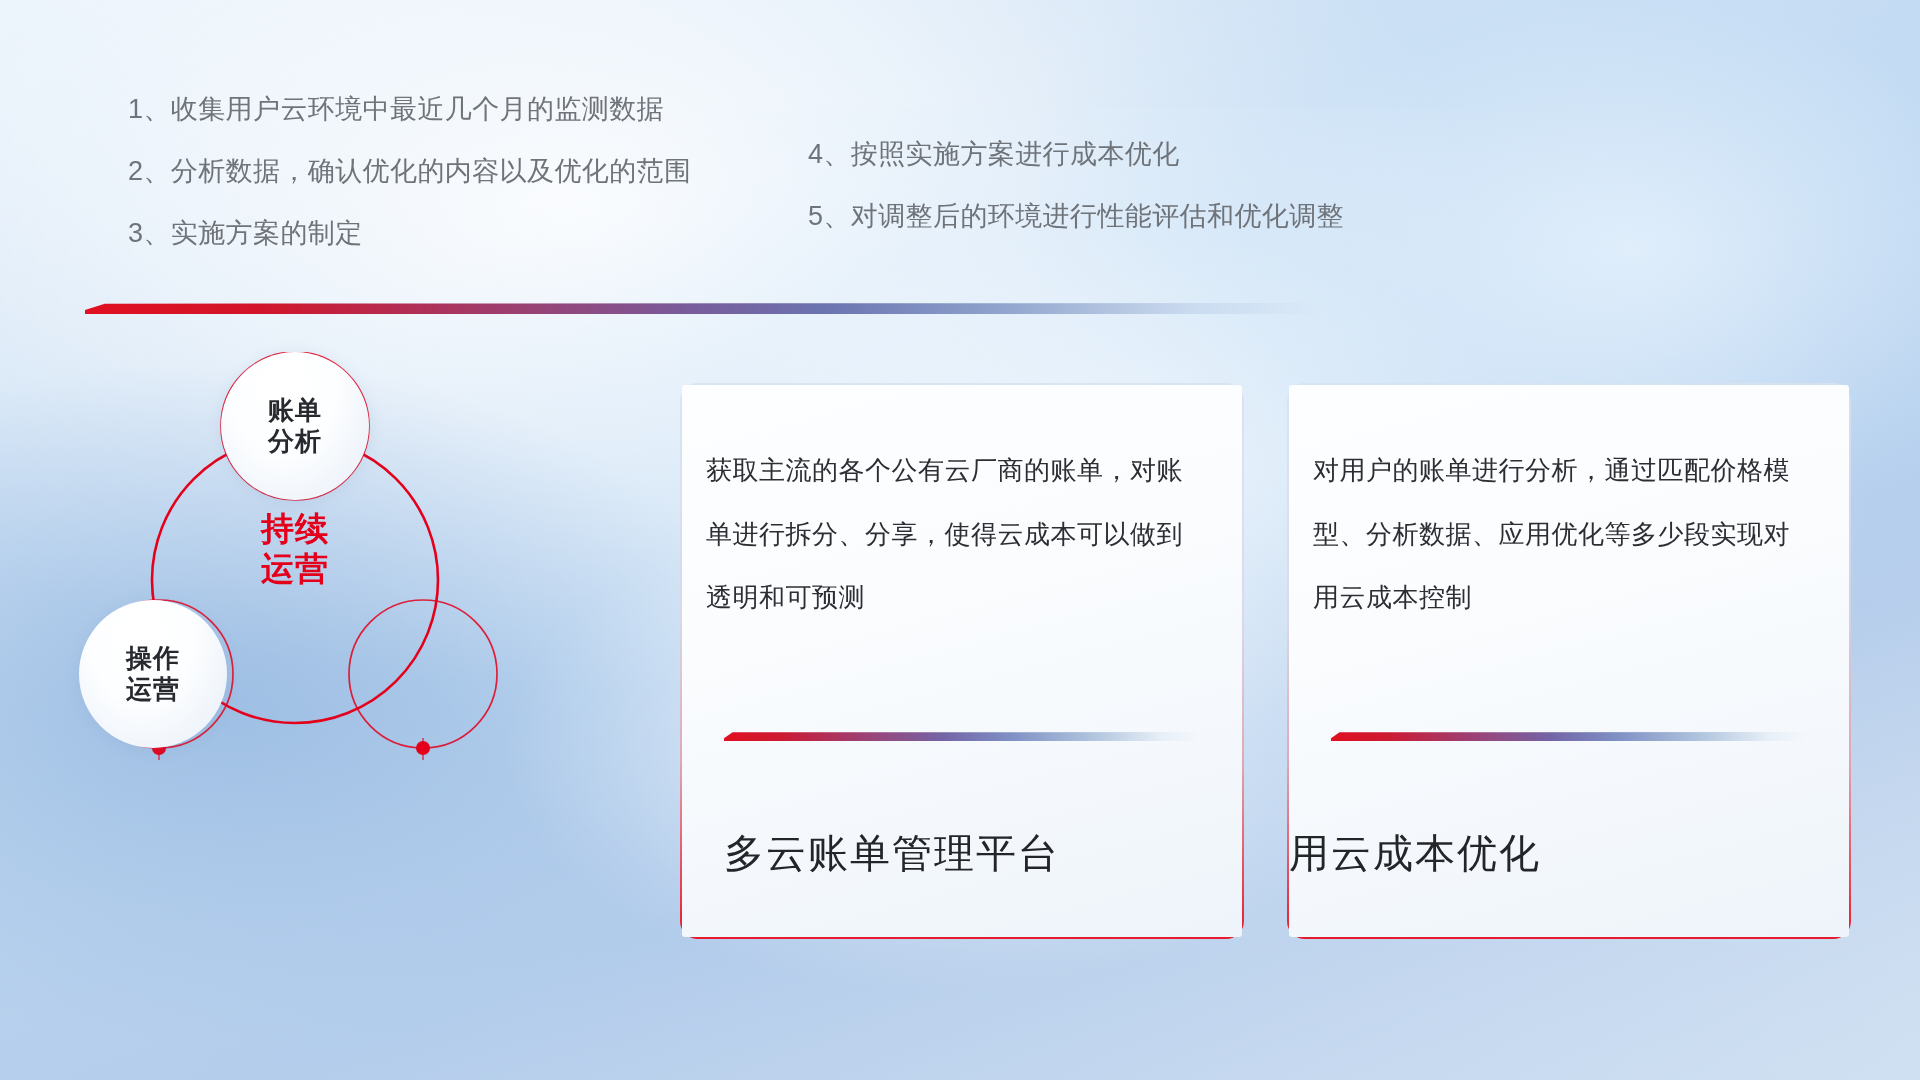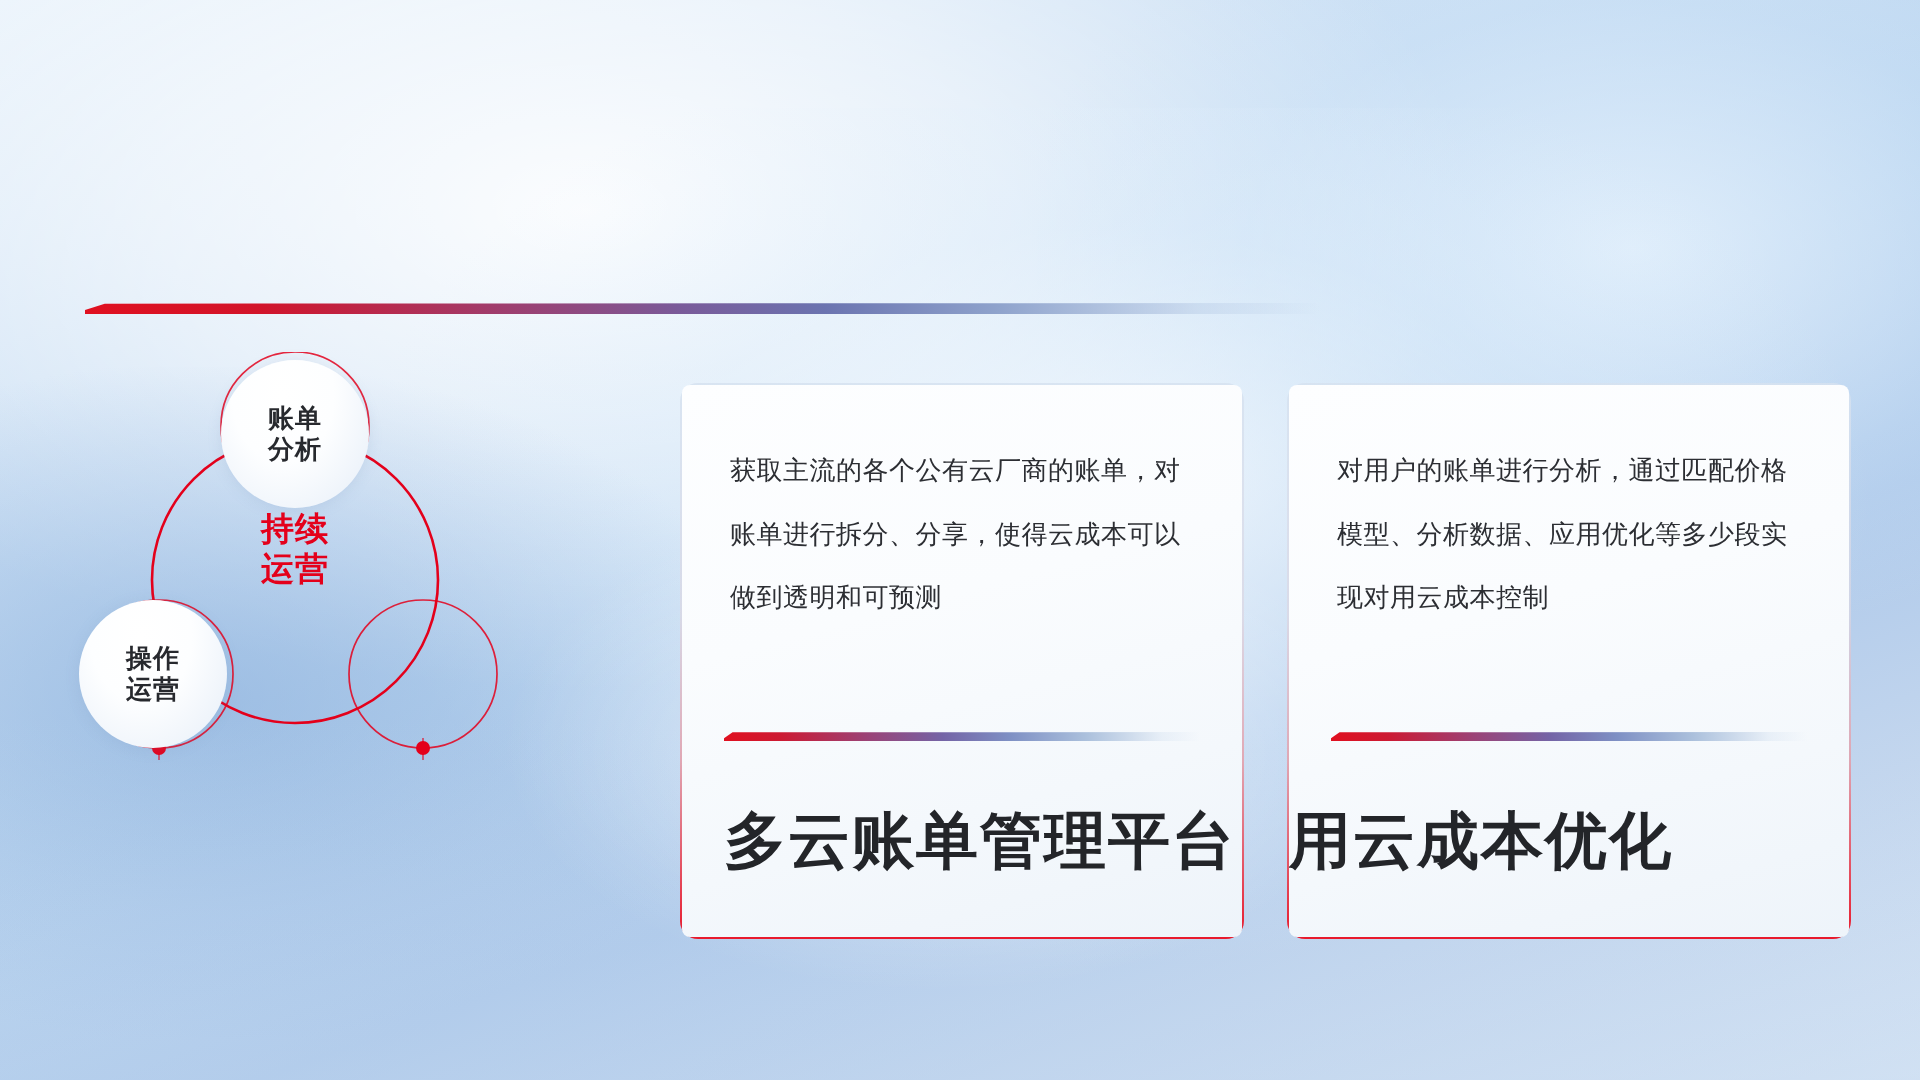--- a/index.html
+++ b/index.html
@@ -68,77 +68,88 @@
   .venn-bubble{
     position:absolute;border-radius:50%;
     background:radial-gradient(ellipse at 42% 24%,#ffffff 0%,#fdfeff 42%,#f0f5fb 74%,#e6eef8 100%);
     display:flex;align-items:center;justify-content:center;flex-direction:column;
     box-shadow:0 2px 14px rgba(120,150,190,.18);
   }
   .venn-bubble span{
     font-size:26px;font-weight:bold;color:#27292e;line-height:1.18;
     letter-spacing:1px;display:block;text-align:center;
   }
-  .bub-top{left:146px;top:8px;width:148px;height:148px;}
+  .bub-top{left:146px;top:0px;width:148px;height:148px;}
   .bub-bl{left:4px;top:248px;width:148px;height:148px;}
   .bub-br{left:274px;top:248px;width:148px;height:148px;}
   .venn-center{
     position:absolute;left:150px;top:142px;width:140px;height:110px;
     display:flex;align-items:center;justify-content:center;
   }
   .venn-center span{
     font-size:33px;font-weight:bold;color:#e4001b;line-height:1.22;
     text-align:right;letter-spacing:1px;
   }
 
   
   .card{
     position:absolute;top:383px;width:560px;height:552px;
     border-radius:18px;
     padding:2px;
     background:linear-gradient(to bottom,rgba(214,226,240,.85) 0%,rgba(219,214,226,.7) 42%,rgba(232,150,160,.75) 68%,#e8192c 100%);
   }
   .card-inner{
-    width:100%;height:100%;border-radius:8px;
+    width:100%;height:100%;border-radius:3px;
     background:linear-gradient(165deg,#fdfeff 0%,#fafcfe 40%,#f4f8fc 72%,#eef4fa 100%);
     box-sizing:border-box;
-    padding:54px 42px 0 48px;
+    padding:54px 42px 0 24px;
     position:relative;
     overflow:hidden;
   }
   .card1{left:680px;}
   .card2{left:1287px;}
   .card-body{
     font-size:26px;color:#2c2e33;line-height:2.45;letter-spacing:.5px;
   }
   .card-divider{
     position:absolute;left:42px;bottom:196px;width:476px;height:9px;
     background:linear-gradient(to right,#e01020 0%,#cc1a33 12%,#9b4276 30%,#7464a6 46%,#7e90c4 60%,#abc0dc 76%,rgba(212,225,240,.4) 92%,rgba(222,232,244,0) 100%);
     clip-path:polygon(0 70%,1.8% 4%,100% 0,100% 100%,0 100%);
   }
   .card-title{
     position:absolute;left:42px;bottom:62px;
-    font-size:62px;font-weight:bold;color:#232529;letter-spacing:2px;
+    font-size:40px;font-weight:normal;color:#232529;letter-spacing:2px;
     line-height:1.1;white-space:nowrap;
   }
   .card2 .card-title{left:0;width:100%;text-align:left;}
 </style>
 </head>
 <body>
 
 <div class="stage">
 
   <div class="bg-base"></div>
   <div class="bg-glow-a"></div>
   <div class="bg-glow-d"></div>
   <div class="bg-glow-b"></div>
   <div class="bg-glow-c"></div>
   <div class="bg-glow-e"></div>
   <div class="bg-glow-f"></div>
 
+  <div class="bullets">
+    <div class="bullet-col left">
+      <div class="bullet-line">1、收集用户云环境中最近几个月的监测数据</div>
+      <div class="bullet-line">2、分析数据，确认优化的内容以及优化的范围</div>
+      <div class="bullet-line">3、实施方案的制定</div>
+    </div>
+    <div class="bullet-col right">
+      <div class="bullet-line">4、按照实施方案进行成本优化</div>
+      <div class="bullet-line">5、对调整后的环境进行性能评估和优化调整</div>
+    </div>
+  </div>
 
   <div class="top-divider">
     <div class="bar"></div>
   </div>
 
   <div class="venn">
     <svg width="480" height="468" viewBox="0 0 480 468">
 
       <circle cx="220" cy="228" r="143" fill="none" stroke="#e4001b" stroke-width="2.6"></circle>
 

